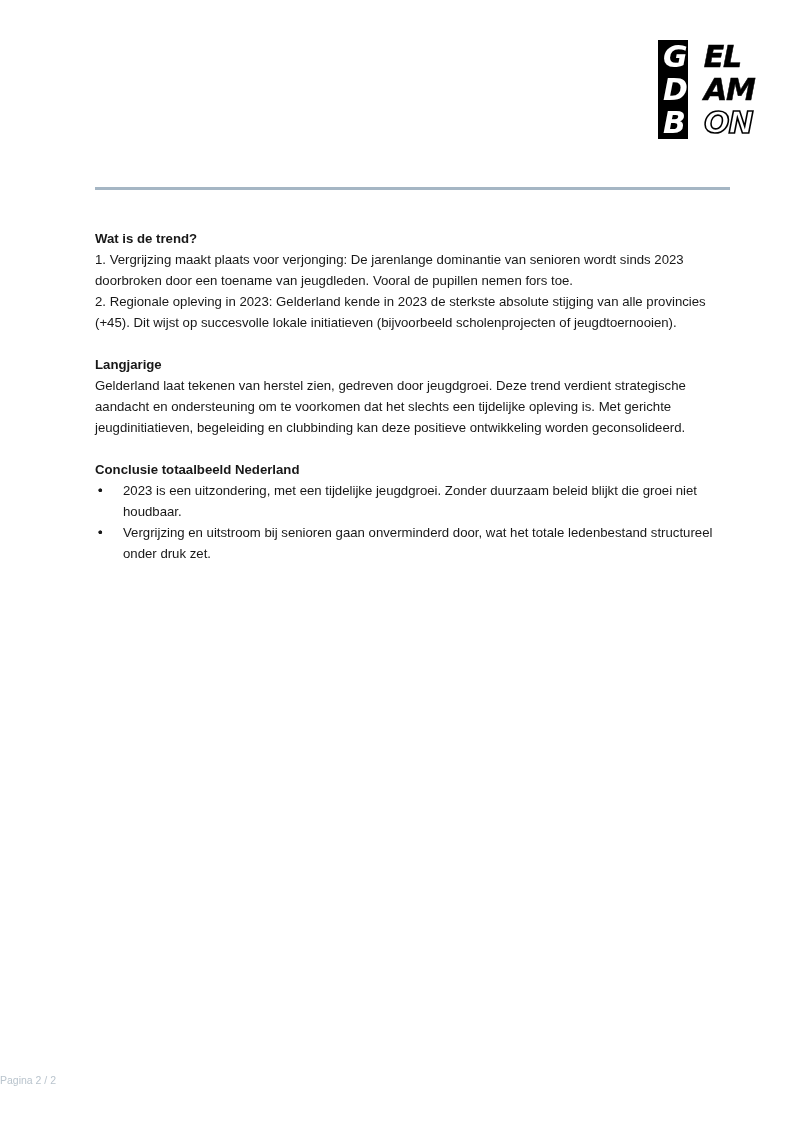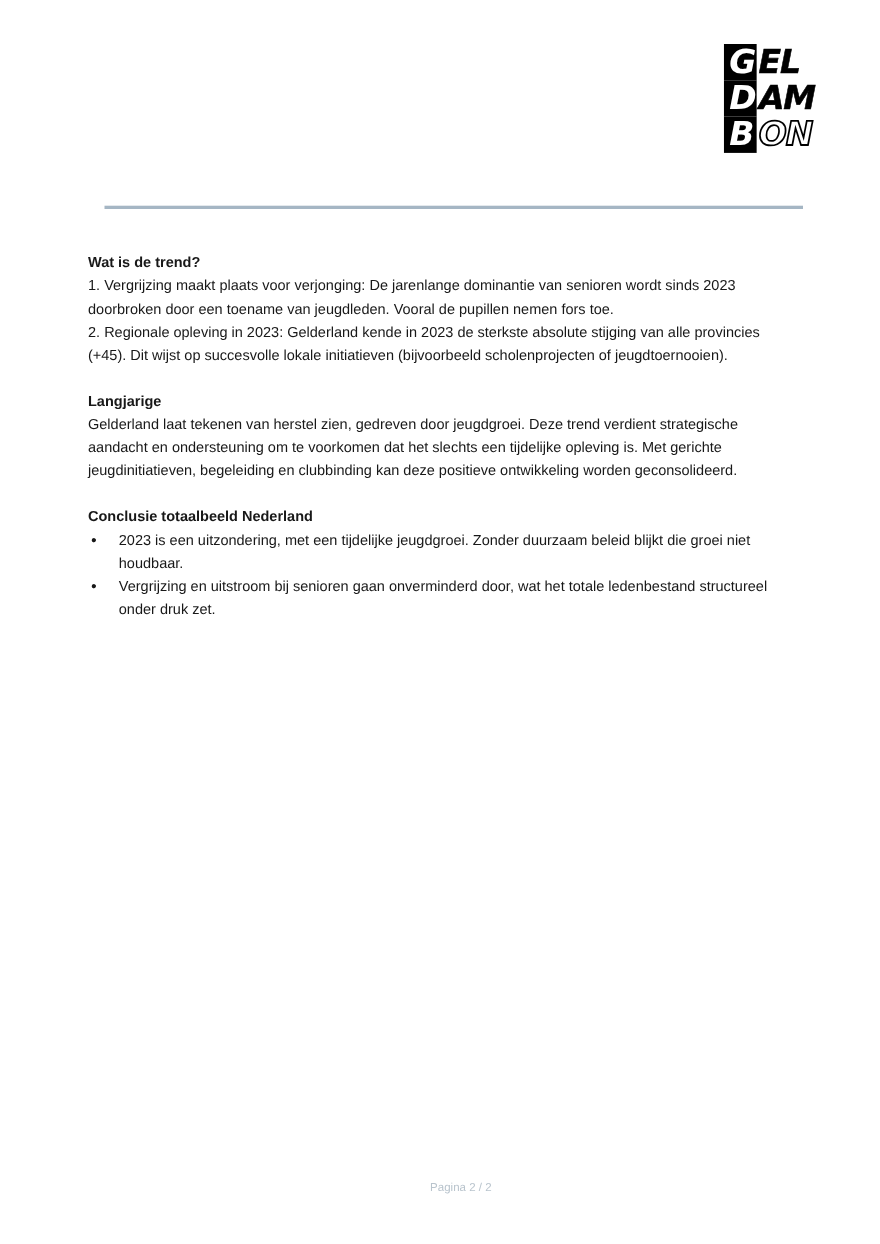--- a/index.html
+++ b/index.html
@@ -46,21 +46,21 @@
   }
   .logo-out {
     background: #ffffff;
     color: #ffffff;
     font-family: "DejaVu Sans", sans-serif;
     font-weight: 900;
     font-style: italic;
     font-size: 30px;
     line-height: 33px;
     letter-spacing: -1px;
-    padding: 0 2px;
+    padding: 0 16px;
     display: flex;
     align-items: center;
     -webkit-text-stroke: 1.6px #000000;
     text-shadow: none;
   }
   .logo-row.solid .logo-out {
     color: #000000;
     -webkit-text-stroke: 0.5px #000000;
   }
   .logo-row.solid .logo-blk {
@@ -73,21 +73,21 @@
     left: 95px;
     top: 187px;
     width: 635px;
     height: 3px;
     background: #a5b6c4;
   }
 
   
   .content {
     position: absolute;
-    left: 80px;
+    left: 95px;
     top: 228px;
     width: 642px;
     font-size: 13.2px;
     line-height: 21px;
   }
   .content p {
     margin: 0;
   }
   .h-bold {
     font-weight: bold;
@@ -112,24 +112,23 @@
     font-size: 13.2px;
     line-height: 21px;
   }
 
   
   .footer {
     position: absolute;
     left: 0;
     top: 1074px;
     width: 746px;
-    text-align: center;
+    text-align: left;
     font-size: 10.5px;
     color: #b9c4cd;
-    padding-left: 46px;
   }
 </style>
 </head>
 <body>
 
 <div class="logo">
   <div class="logo-row solid">
     <span class="logo-blk">G</span>
     <span class="logo-out">EL</span>
   </div>

